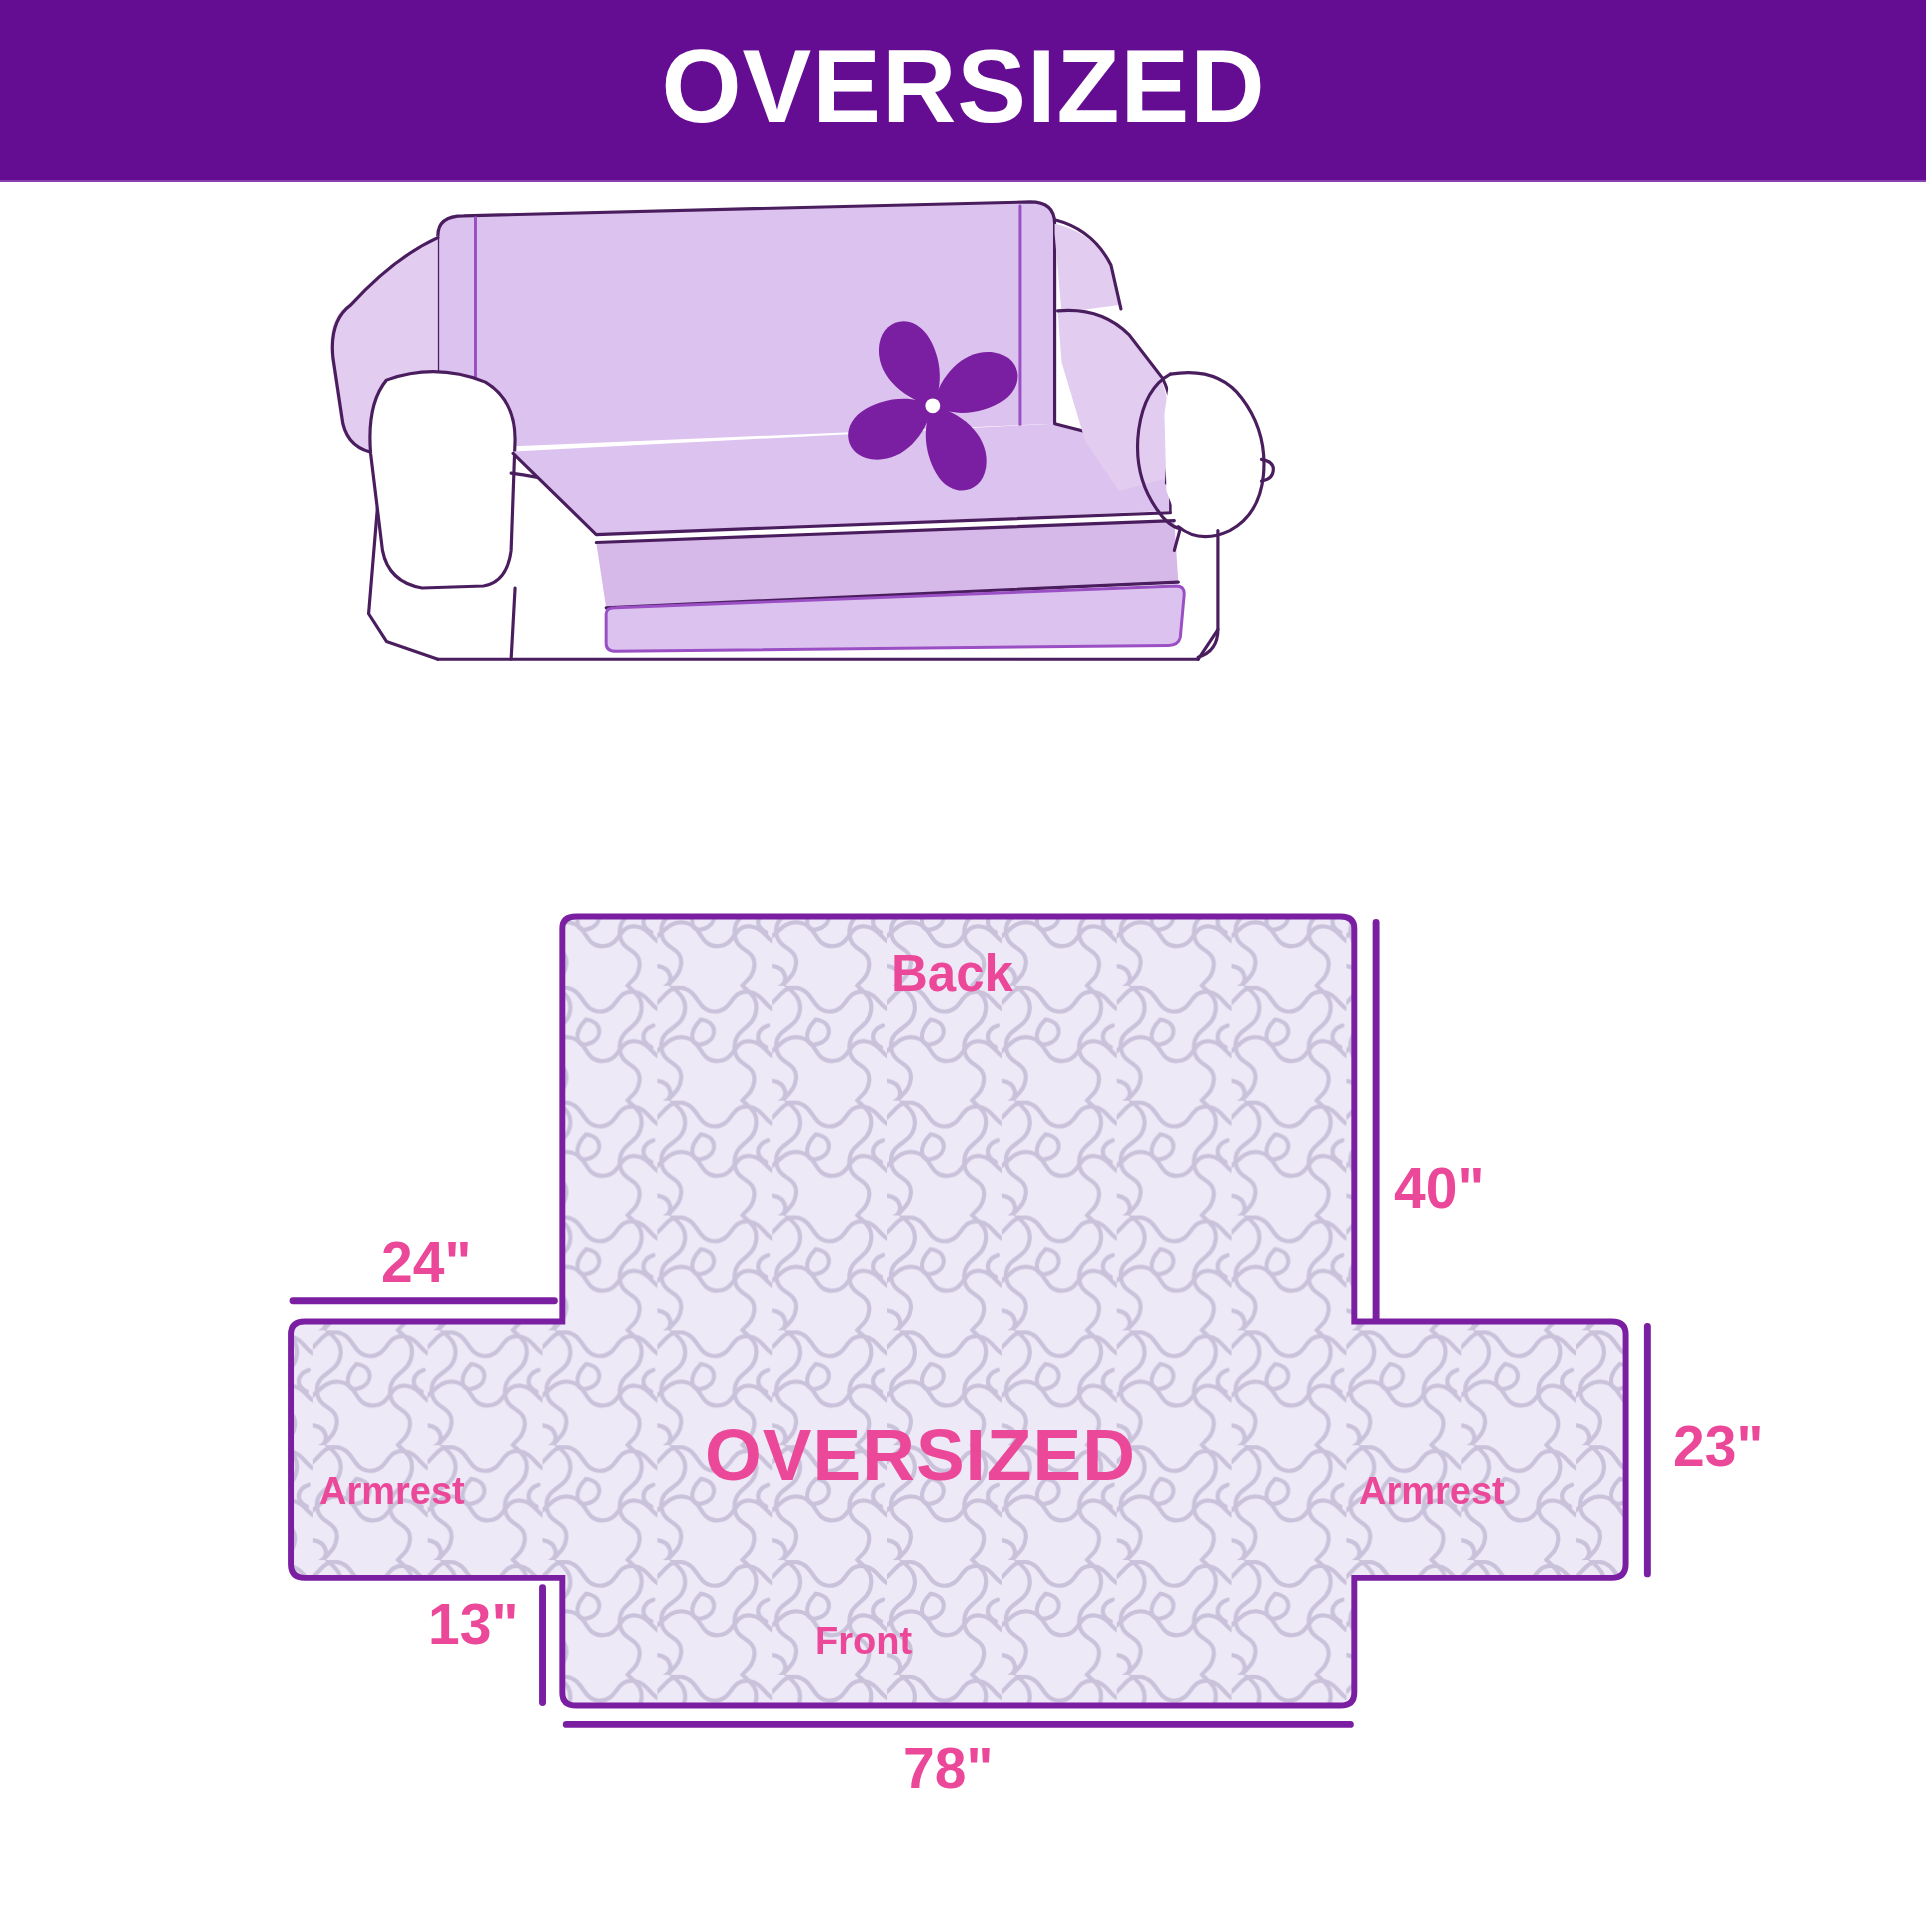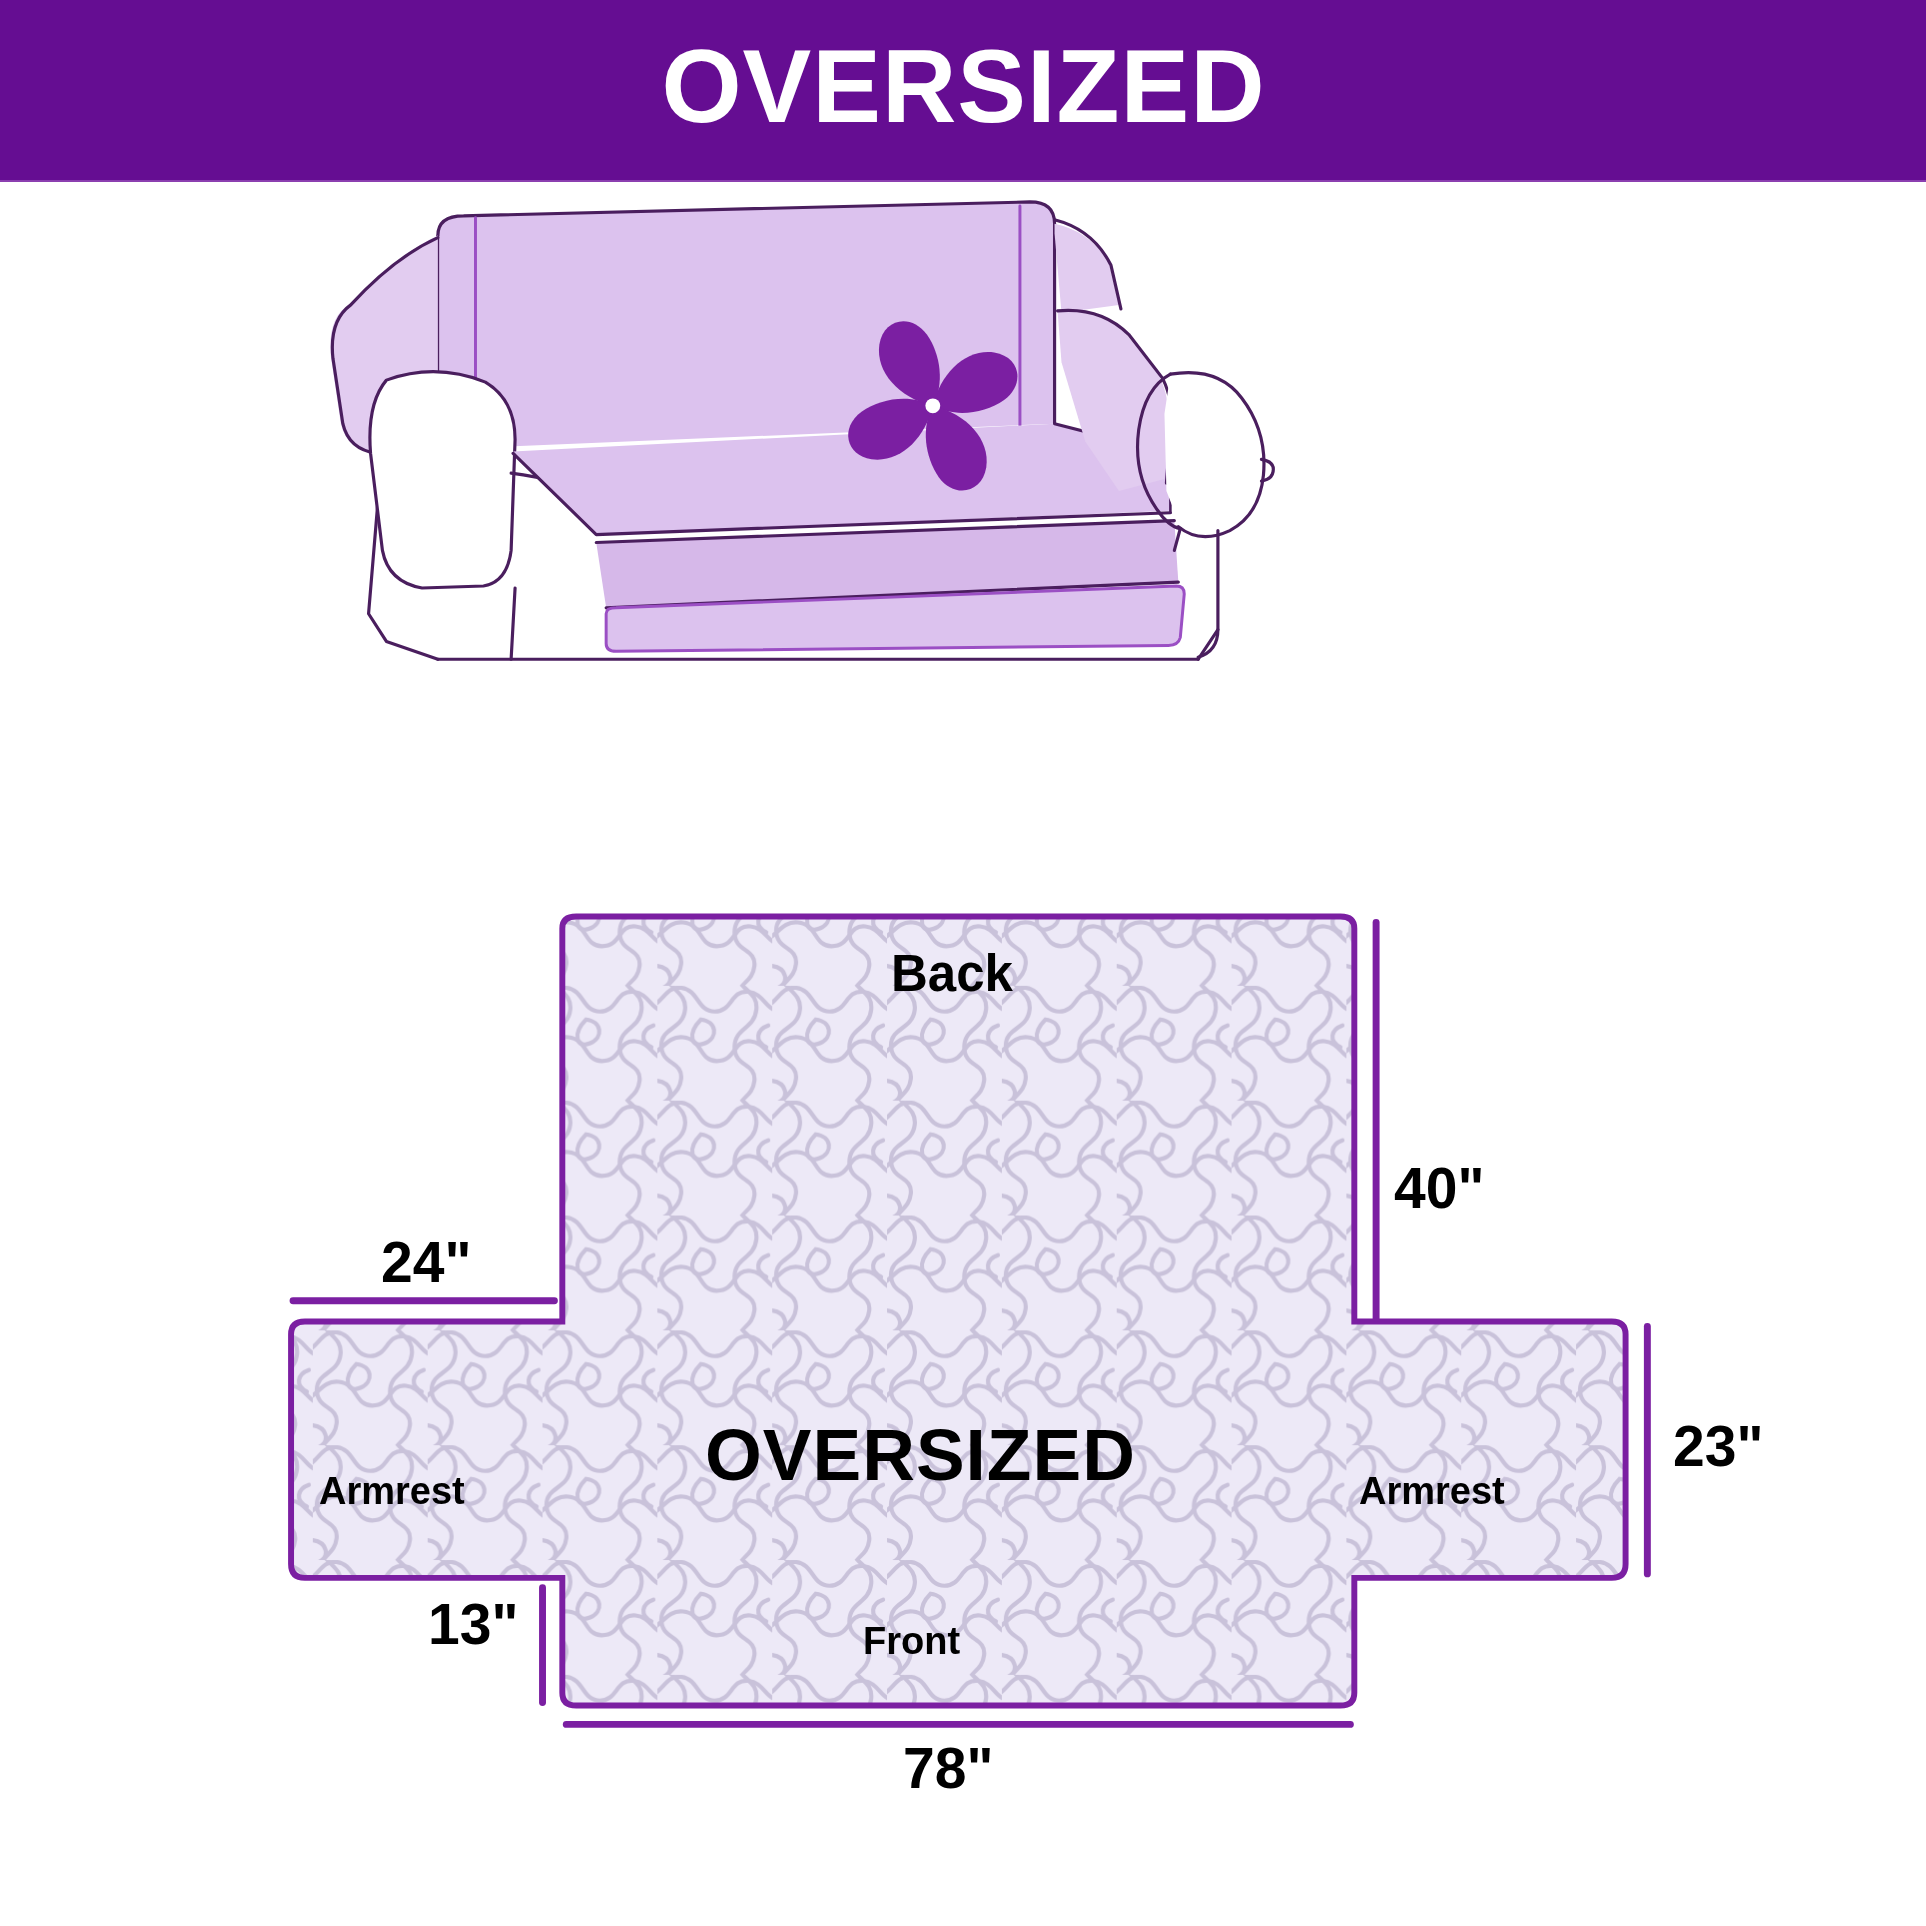--- a/index.html
+++ b/index.html
@@ -24,30 +24,30 @@
     position:absolute;left:327px;top:194px;width:980px;height:495px;
   }
   #sofa-illustration svg{display:block;width:100%;height:100%;}
   
   #slipcover-diagram{
     position:absolute;left:198px;top:871px;width:1584px;height:990px;
   }
   #slipcover-diagram svg{display:block;width:100%;height:100%;}
   
   .dim-label,.panel-label{
-    position:absolute;color:#000000;font-weight:bold;white-space:nowrap;
+    position:absolute;color:#ec4899;font-weight:bold;white-space:nowrap;
     line-height:1;
   }
   .panel-label{font-size:38px;}
   .dim-label{font-size:57px;}
   #label-back{left:891px;top:948px;font-size:51px;}
   #label-oversized{left:705px;top:1418px;font-size:73px;letter-spacing:1px;}
   #label-armrest-left{left:319px;top:1472px;}
   #label-armrest-right{left:1359px;top:1472px;}
-  #label-front{left:863px;top:1622px;}
+  #label-front{left:815px;top:1622px;}
   #dim-40{left:1394px;top:1160px;}
   #dim-24{left:381px;top:1234px;}
   #dim-23{left:1673px;top:1418px;}
   #dim-13{left:428px;top:1596px;}
   #dim-78{left:903px;top:1740px;}
 </style>
 </head>
 <body>
 
 <div id="header-banner">

